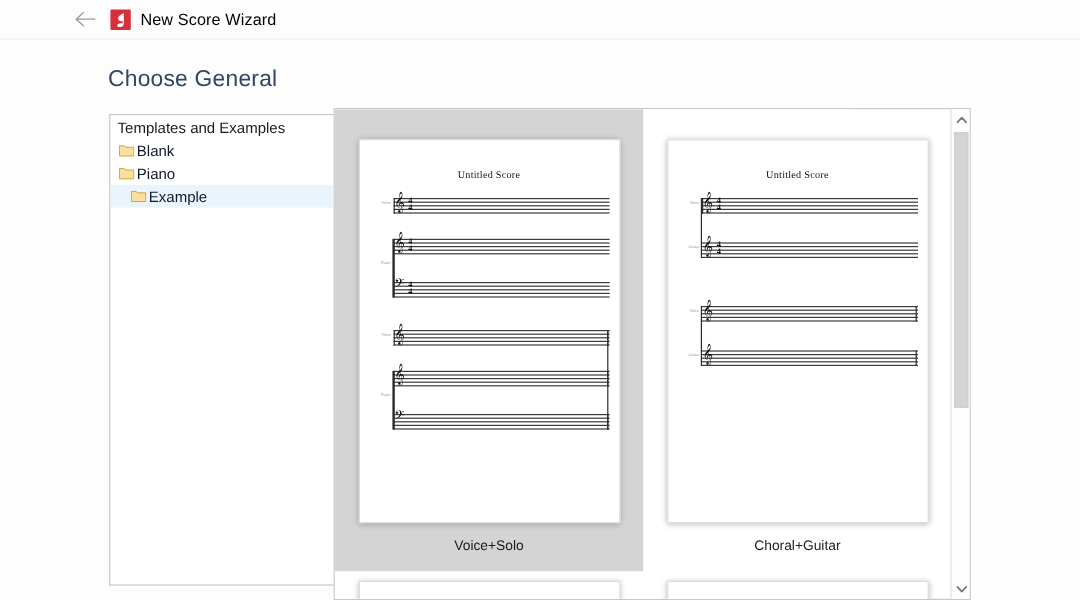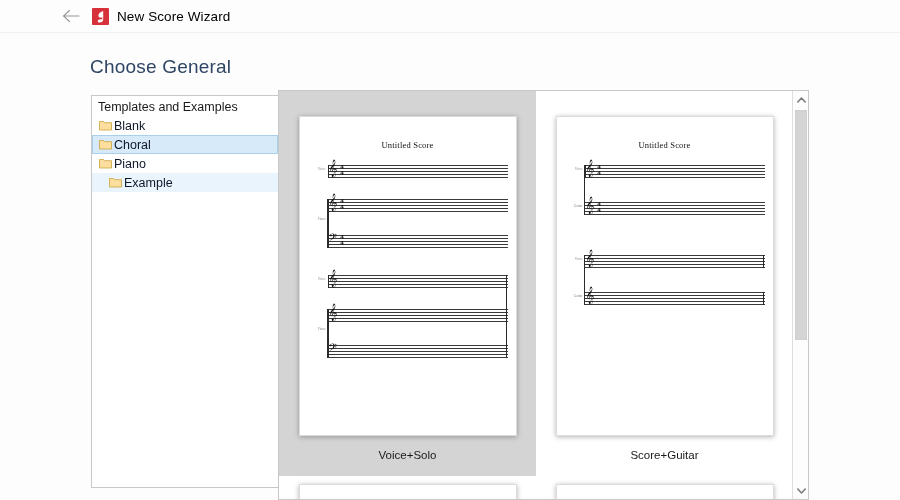--- a/index.html
+++ b/index.html
@@ -227,28 +227,20 @@
   <div class="tree-item">
     <span class="folder-icon">
       <svg width="13" height="11" viewBox="0 0 13 11" aria-hidden="true">
         <path d="M0.5 1.5 h4 l1 1.2 h7 v7.3 h-12 z" fill="#fcdf9e" stroke="#c9a23a" stroke-width="0.8"></path>
       </svg>
     </span>
     <span>Blank</span>
   </div>
 
 
-  <div class="tree-item selected">
-    <span class="folder-icon">
-      <svg width="13" height="11" viewBox="0 0 13 11" aria-hidden="true">
-        <path d="M0.5 1.5 h4 l1 1.2 h7 v7.3 h-12 z" fill="#fcdf9e" stroke="#c9a23a" stroke-width="0.8"></path>
-      </svg>
-    </span>
-    <span>Choral</span>
-  </div>
 
   <div class="tree-item">
     <span class="folder-icon">
       <svg width="13" height="11" viewBox="0 0 13 11" aria-hidden="true">
         <path d="M0.5 1.5 h4 l1 1.2 h7 v7.3 h-12 z" fill="#fcdf9e" stroke="#c9a23a" stroke-width="0.8"></path>
       </svg>
     </span>
     <span>Piano</span>
   </div>
 
@@ -397,21 +389,21 @@
               <div class="staff-line" style="top:9px;  width:180px;"></div>
               <div class="staff-line" style="top:12px; width:180px;"></div>
               <div class="clef" style="left:1px; top:-4px; font-size:15px;">𝄞</div>
               <div class="barline thick" style="left:178px; top:0; height:13px;"></div>
               <div class="instr-label" style="left:-26px; top:2px; width:24px; font-size:3.4px;">Guitar</div>
             </div>
             <div class="barline" style="left:27px; top:0; height:50px;"></div>
           </div>
         </div>
       </div>
-      <div class="tile-caption">Score+Guitar</div>
+      <div class="tile-caption">Choral+Guitar</div>
     </div>
 
     <div class="tile" style="left:0px; top:393px; height:60px;">
       <div class="tile-page-wrap" style="margin-top:0; height:40px;">
         <div class="tile-page"></div>
       </div>
     </div>
     <div class="tile" style="left:257px; top:393px; height:60px;">
       <div class="tile-page-wrap" style="margin-top:0; height:40px;">
         <div class="tile-page"></div>

